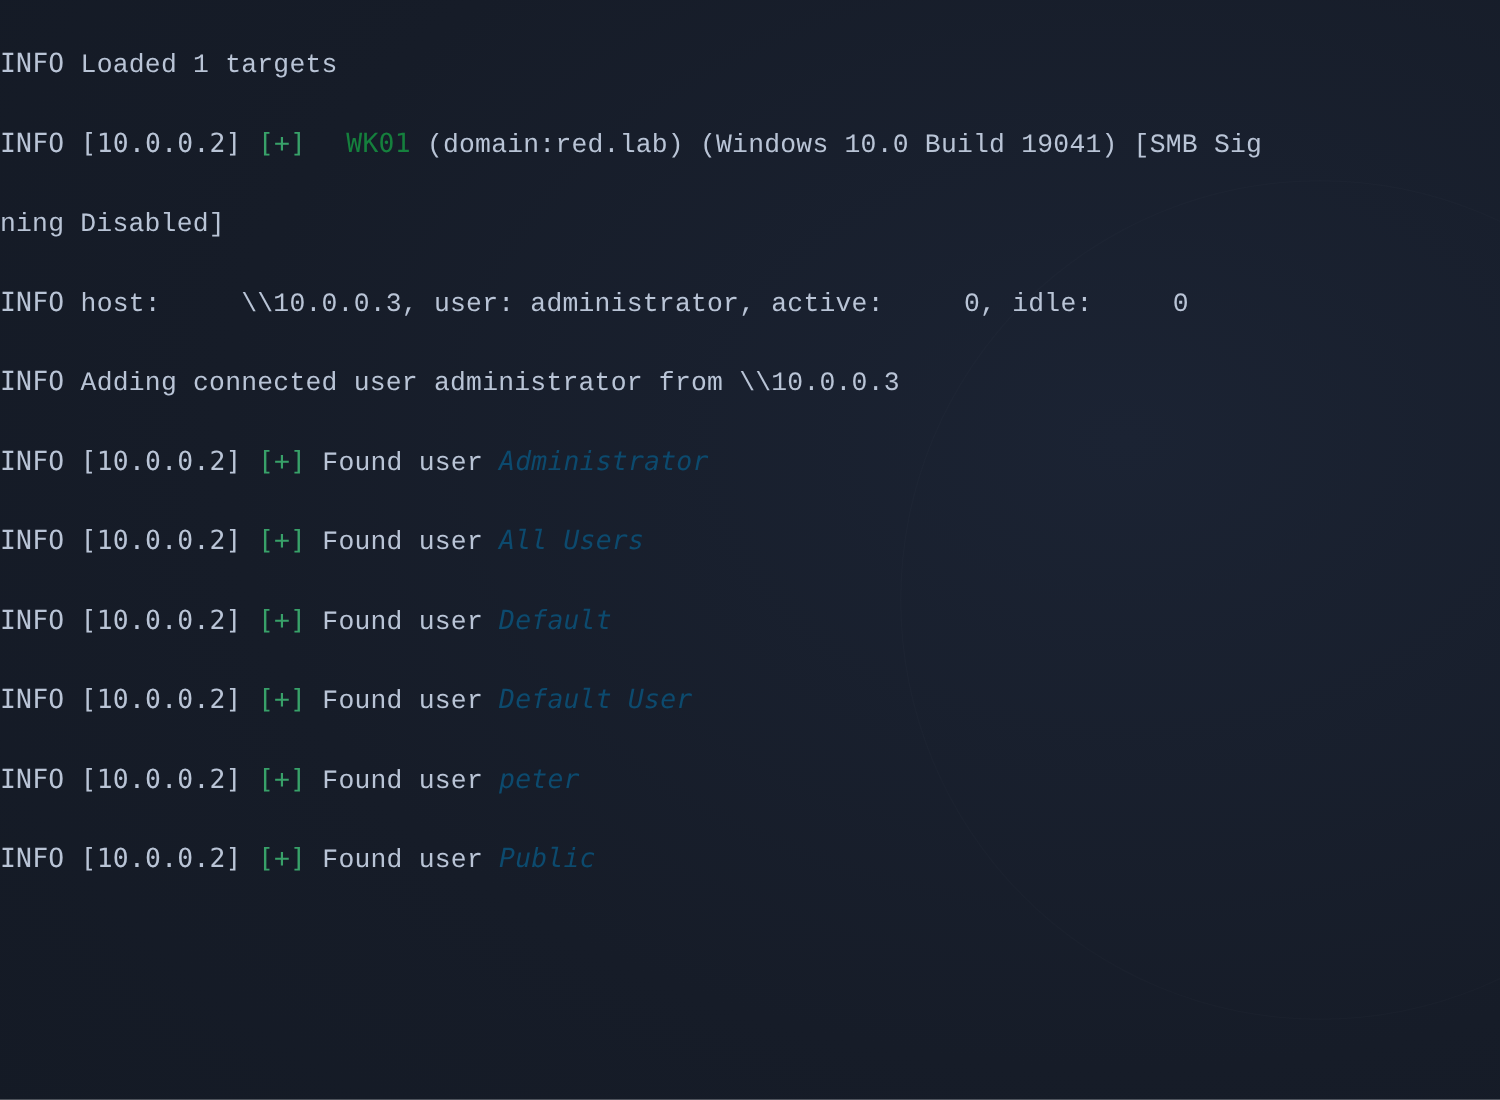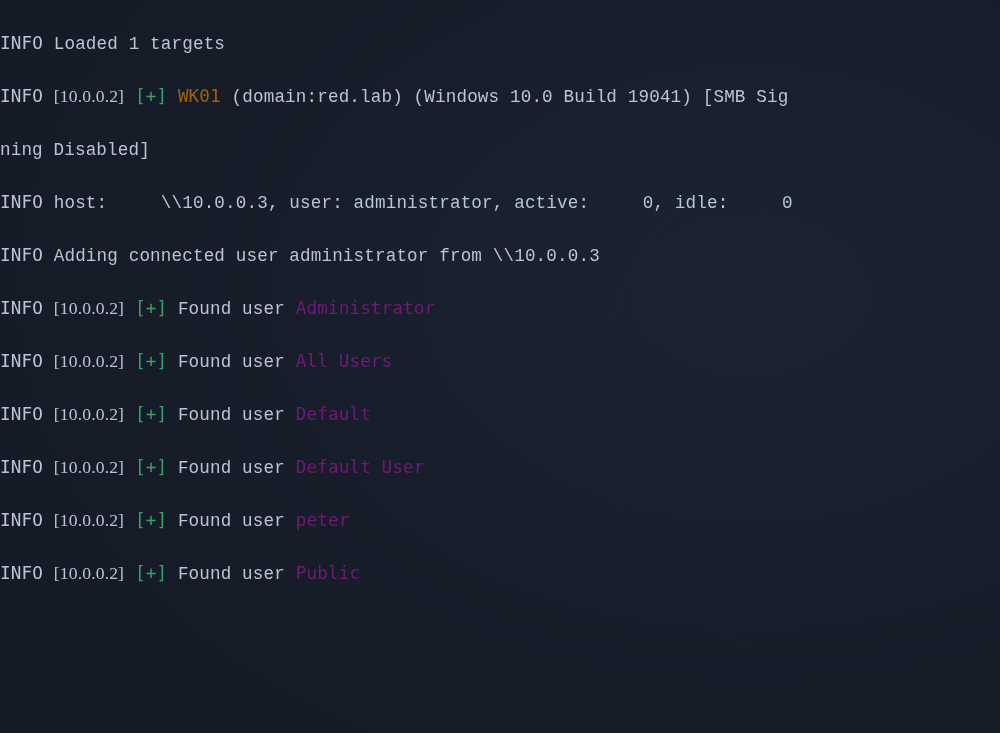--- a/index.html
+++ b/index.html
@@ -27,26 +27,26 @@
       top: 120px;
       left: 600px;
       width: 560px;
       height: 560px;
       border-radius: 50%;
       box-shadow: inset 0 0 0 1px rgba(255,255,255,0.015);
       pointer-events: none;
     }
     .line { display: block; }
     .lvl   { color: #b9c4d6; } 
-    .host  { color: #b9c4d6; font-family: Liberation Serif, serif; } 
+    .host  { color: #b9c4d6; } 
     .plus-g  { color: #38a169; } 
     .plus-b  { color: #5a8fd6; } 
     .white   { color: #b9c4d6; font-family: Liberation Mono, monospace; }
-    .name-g  { color: #a16207; } 
-    .name-b  { color: #701a75; } 
+    .name-g  { color: #15803d; margin-left: 16px; } 
+    .name-b  { color: #0c4a6e; font-style: italic; } 
   </style>
 </head>
 <body>
 
 <div class="bg-shape"></div>
 
 <div class="terminal">
 <span class="line"><span class="lvl">INFO</span> <span class="white">Loaded 1 targets</span></span>
 <span class="line"><span class="lvl">INFO</span> <span class="host">[10.0.0.2]</span> <span class="plus-g">[+]</span> <span class="name-g">WK01</span><span class="white"> (domain:red.lab) (Windows 10.0 Build 19041) [SMB Sig</span></span>
 <span class="line"><span class="white">ning Disabled]</span></span>

